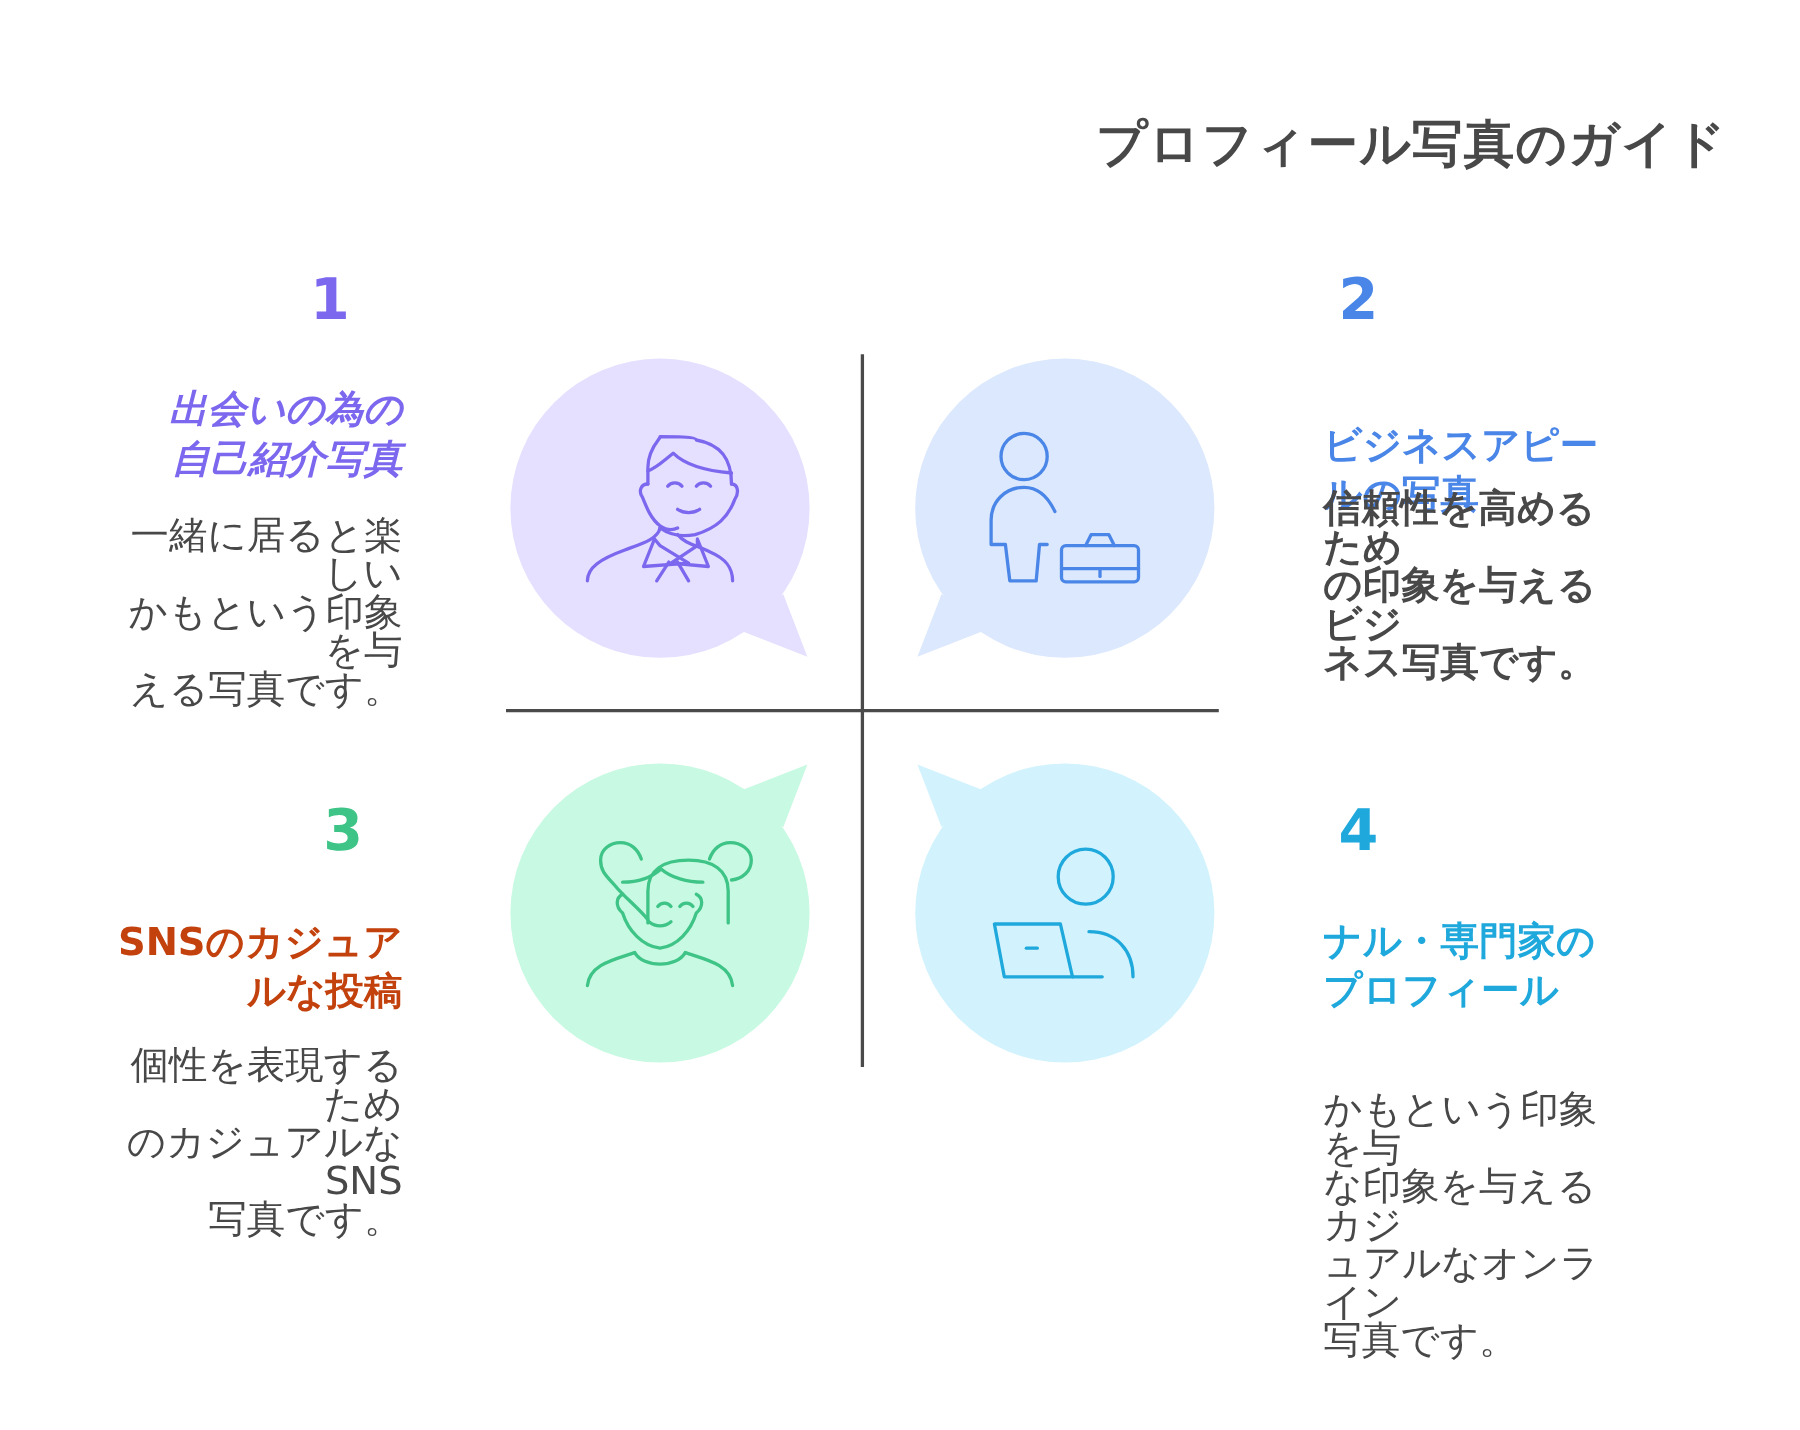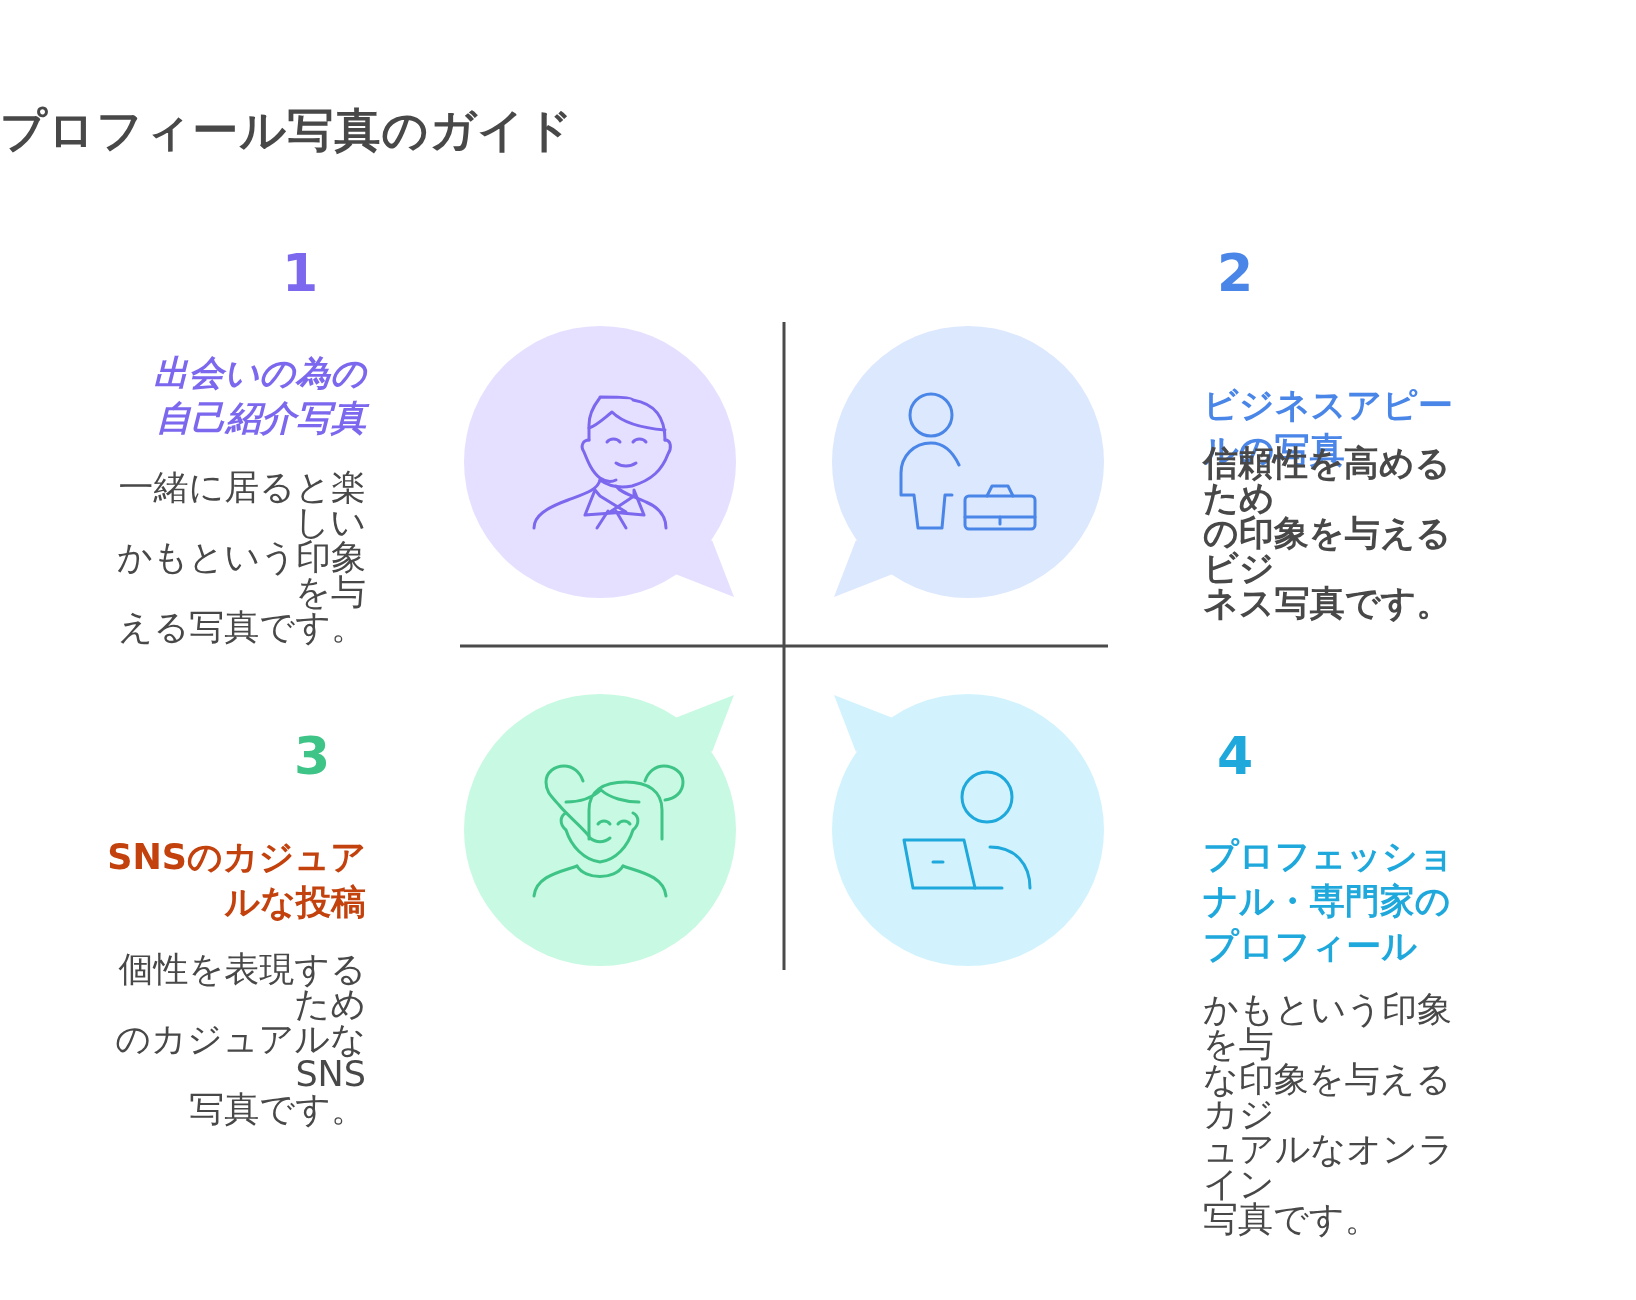--- a/index.html
+++ b/index.html
@@ -1,18 +1,18 @@
 <!DOCTYPE html>
 <html><head>
 <meta charset="utf-8">
 <style>
   html, body { margin: 0; padding: 0; background: #ffffff; }
   body { width: 1636px; height: 1300px; position: relative; overflow: hidden;
          font-family: "DejaVu Sans", "Liberation Sans", sans-serif; color: #484848; }
-  .title { position: absolute; left: 0; top: 100px; width: 1570px; text-align: left;
+  .title { position: absolute; left: 0; top: 100px; width: 1570px; text-align: right;
            font-size: 46px; font-weight: bold; color: #484848; letter-spacing: 1px; }
   .canvas { position: absolute; left: 0; top: 0; }
   .num { position: absolute; font-size: 52px; font-weight: bold; line-height: 1; }
   .heading { position: absolute; font-size: 35px; font-weight: bold; line-height: 45px; width: 300px; }
   .desc { position: absolute; font-size: 35px; line-height: 35px; color: #484848; width: 280px; }
   .left { text-align: right; }
   .right { text-align: left; }
 </style>
 </head>
 <body>
@@ -126,21 +126,20 @@
   <div class="desc left" style="left:86px; top:952px;">
     <div>個性を表現するため</div>
     <div>のカジュアルなSNS</div>
     <div>写真です。</div>
   </div>
 </div>
 
 <div>
   <div class="num" style="left:1203px; top:730px; width:64px; text-align:center; color:#1ea8dc;">4</div>
   <div class="heading right" style="left:1203px; top:834px; color:#1ea8dc;">
-    <div>プロフェッショ</div>
     <div>ナル・専門家の</div>
     <div>プロフィール</div>
   </div>
   <div class="desc right" style="left:1203px; top:992px;">
     <div>かもという印象を与</div>
     <div>な印象を与えるカジ</div>
     <div>ュアルなオンライン</div>
     <div>写真です。</div>
   </div>
 </div>

